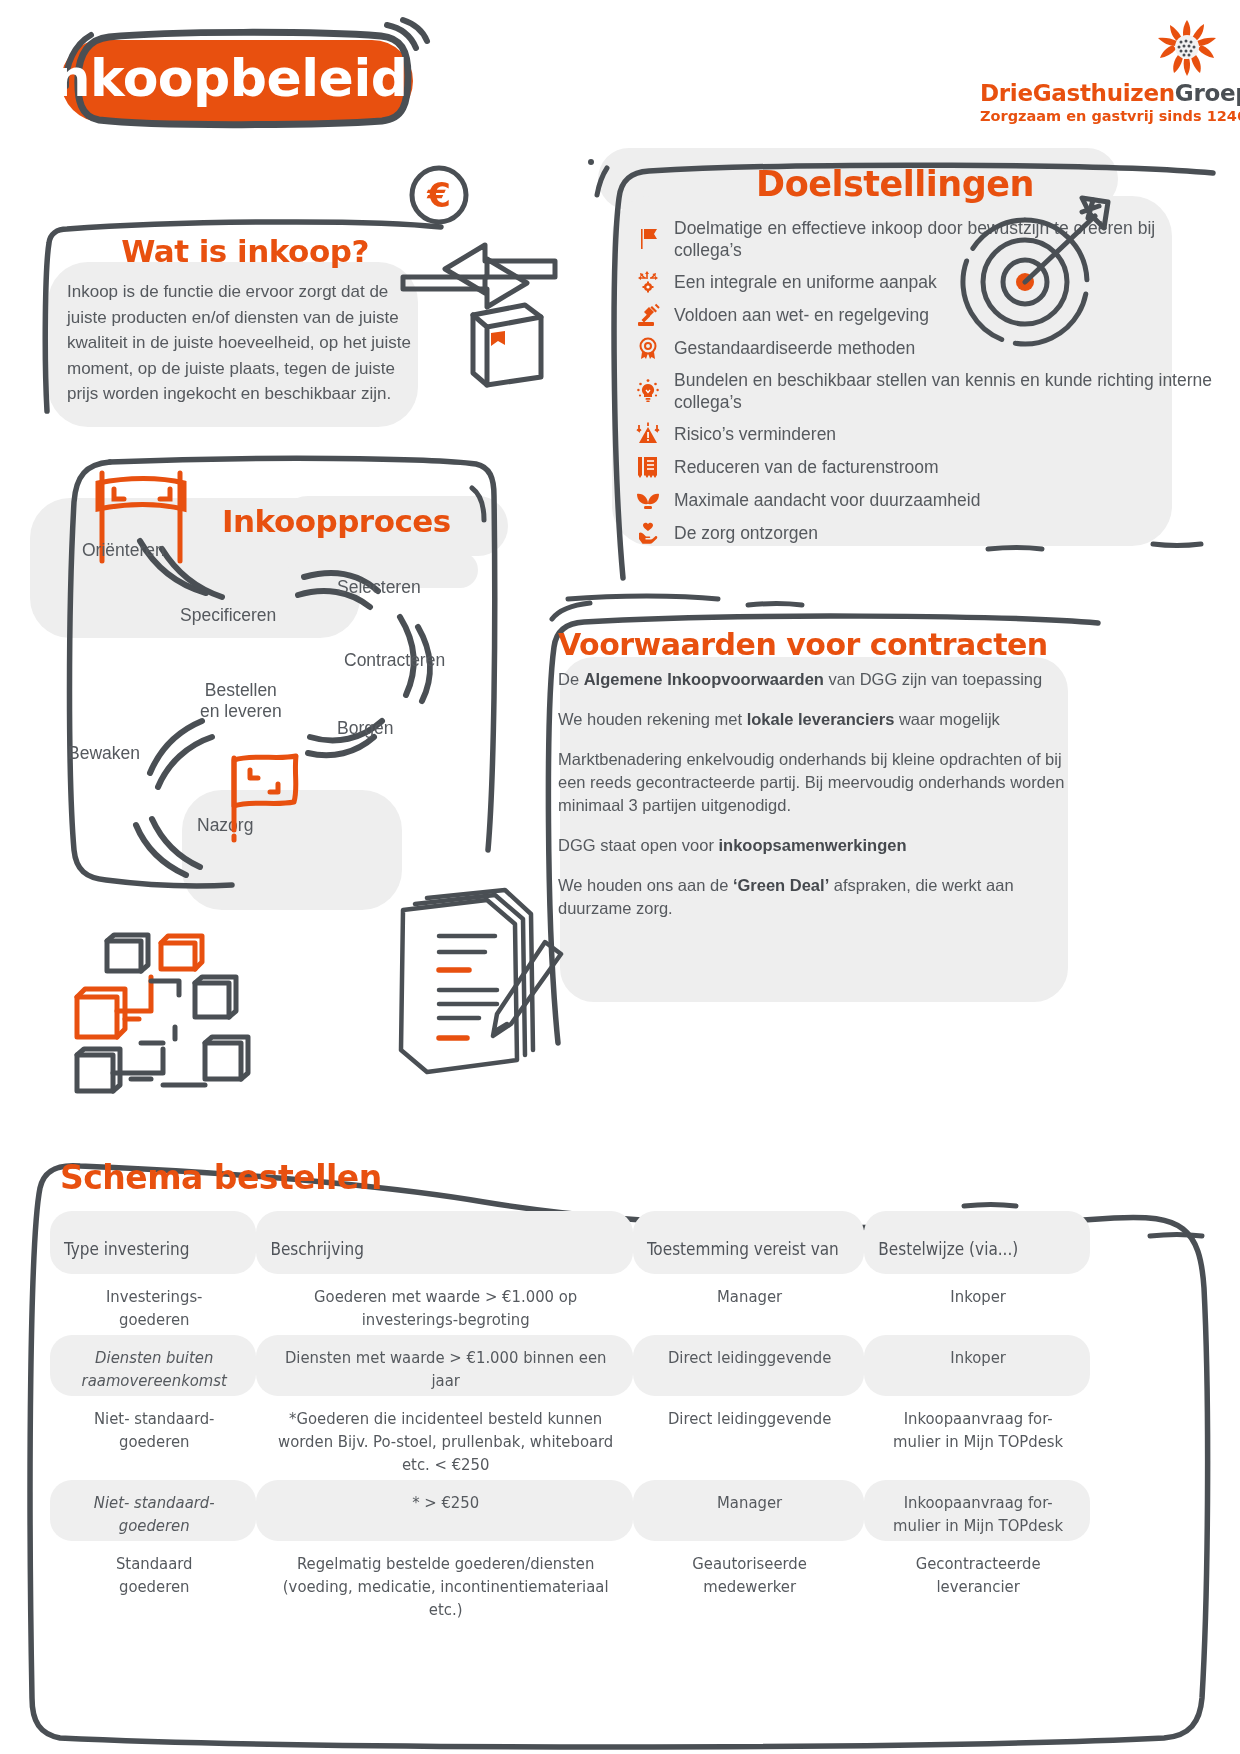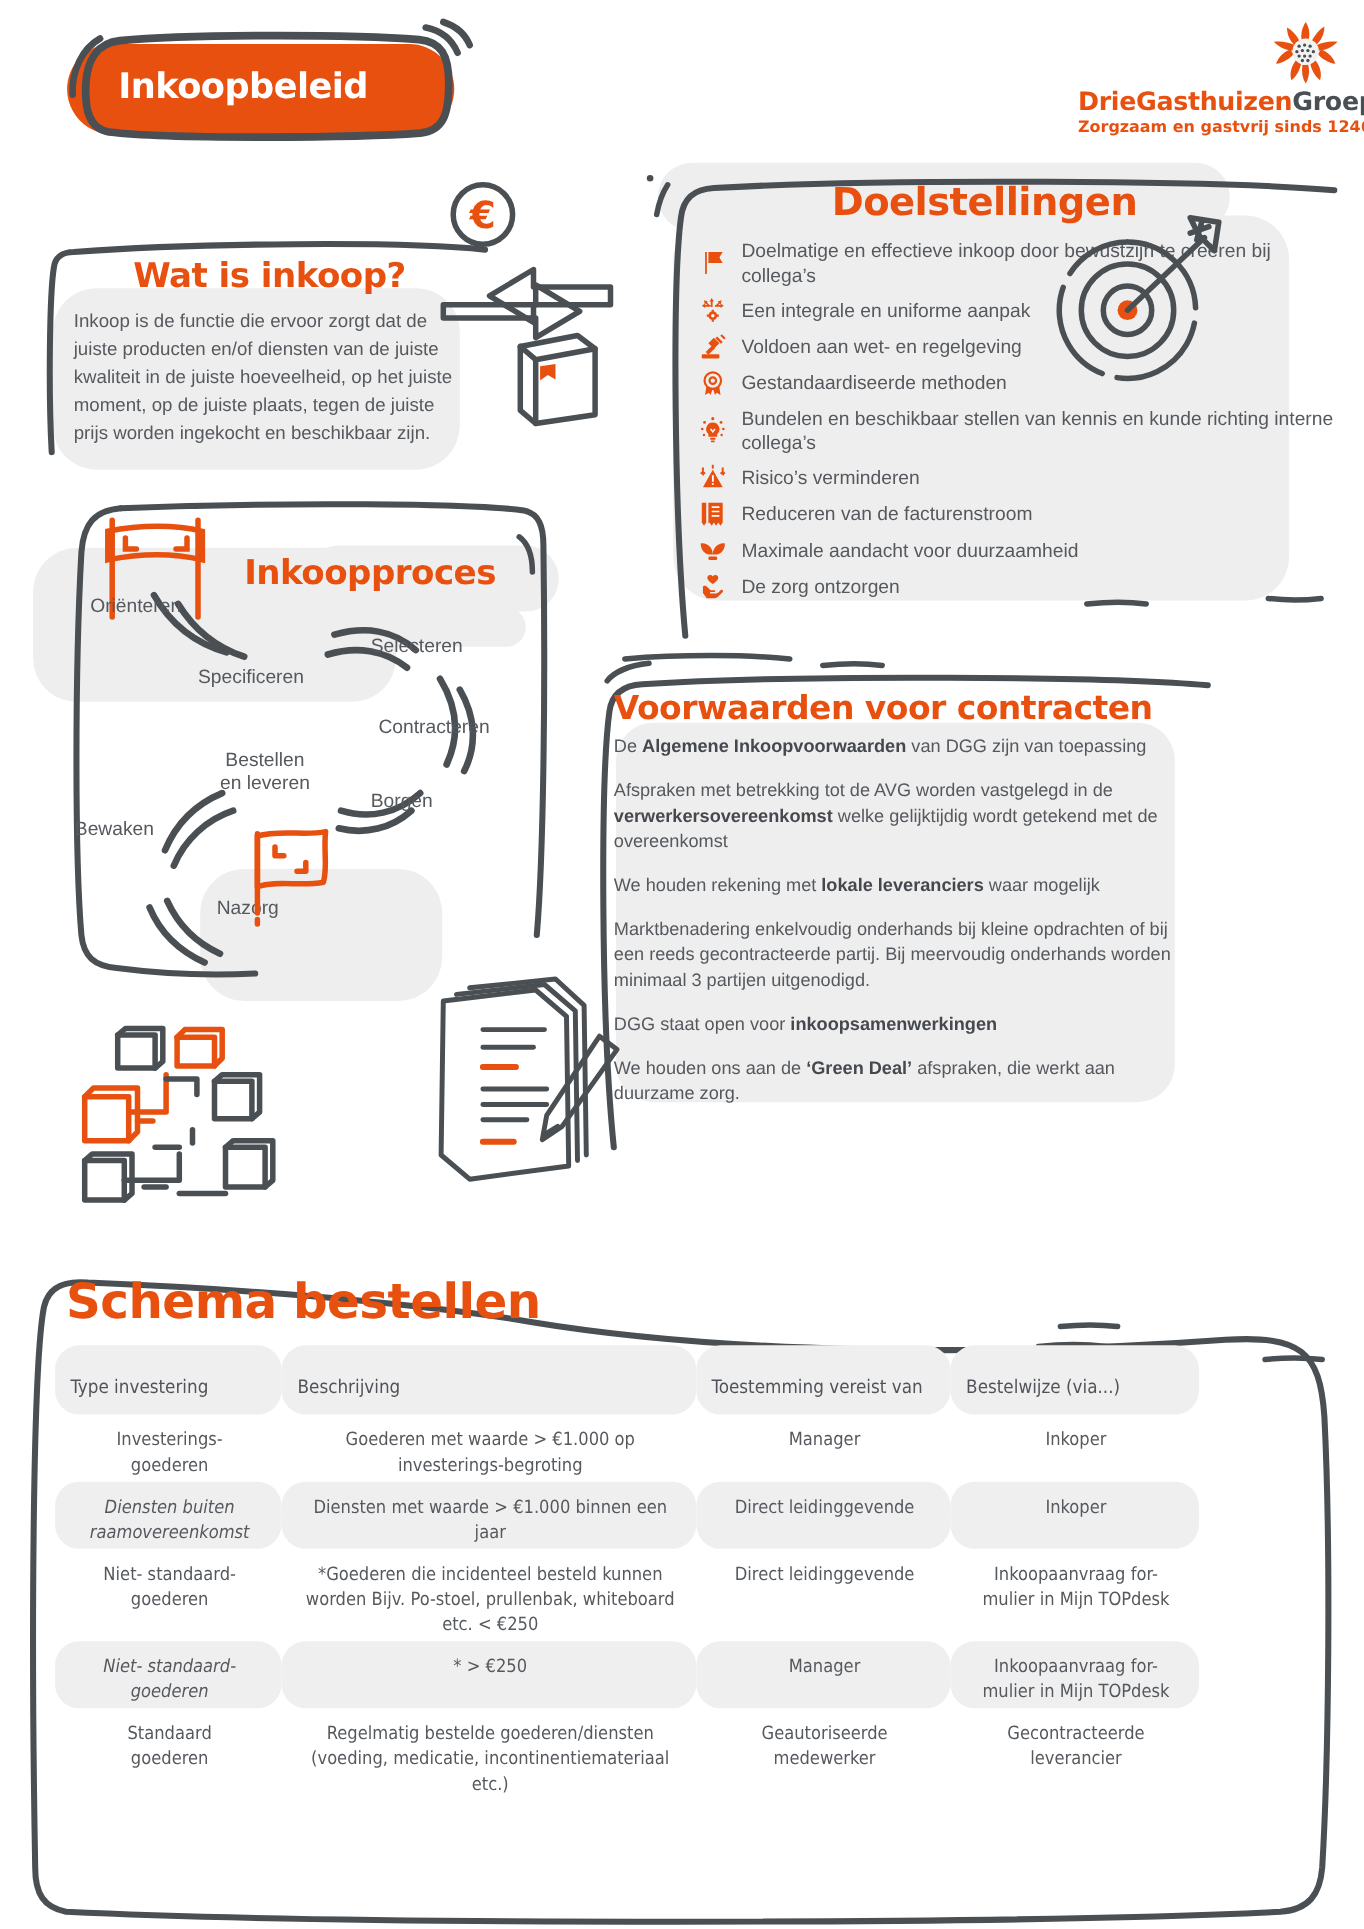--- a/index.html
+++ b/index.html
@@ -21,21 +21,21 @@
 
   
   #title-badge{left:45px;top:32px;width:370px;height:92px;z-index:3;}
   #title-badge .pill{
     position:absolute;left:16px;top:8px;width:352px;height:82px;
     background:#e8500f;border-radius:46px;
   }
   #title-badge .label{
     position:absolute;left:0;top:0;width:370px;height:92px;
     display:flex;align-items:center;justify-content:center;
-    color:#fff;font-size:32px;font-weight:bold;
+    color:#fff;font-size:52px;font-weight:bold;
     font-family:"DejaVu Sans", sans-serif;letter-spacing:-0.5px;
     padding-right:18px;box-sizing:border-box;
   }
 
   
   #logo{right:20px;top:18px;width:240px;text-align:right;z-index:3;}
   #logo .wordmark{font-size:23px;font-weight:bold;font-family:"DejaVu Sans", sans-serif;letter-spacing:-0.3px;white-space:nowrap;}
   #logo .wordmark .a{color:#e8500f;}
   #logo .wordmark .b{color:#4a4f54;}
   #logo .tag{font-size:14.5px;color:#e8500f;font-family:"DejaVu Sans", sans-serif;font-weight:bold;margin-top:2px;white-space:nowrap;}
@@ -60,21 +60,21 @@
 
   
   #voor-card{left:540px;top:605px;width:560px;height:440px;z-index:2;}
   #voor-card h2{margin:0;font-size:30px;padding:22px 0 0 18px;}
   #voor-card .pgs{padding:6px 20px 0 18px;}
   #voor-card .pgs p{margin:0 0 17px 0;font-size:16.5px;line-height:23px;color:#55595e;}
   #voor-card b{color:#45494e;}
 
   
   #schema{left:28px;top:1098px;width:1185px;height:640px;z-index:2;}
-  #schema h2{margin:0;font-size:44px;padding:60px 0 0 32px;}
+  #schema h2{margin:0;font-size:33px;padding:60px 0 0 32px;}
   #tbl{margin:14px 0 0 22px;width:1040px;border-collapse:separate;border-spacing:0;}
   #tbl td,#tbl th{vertical-align:top;text-align:left;}
   #tbl th{
     font-family:"DejaVu Sans Condensed","Liberation Sans Narrow","Liberation Sans",sans-serif;
     font-weight:normal;font-size:17px;color:#50545a;padding:28px 12px 15px 14px;
   }
   #tbl td{
     font-family:"DejaVu Sans Condensed","Liberation Sans Narrow","Liberation Sans",sans-serif;
     font-size:16.5px;line-height:23px;color:#55595e;padding:11px 12px 4px 14px;text-align:center;
   }
@@ -378,21 +378,20 @@
     <svg class="abs" style="left:-12px;top:-10px;z-index:-1;" width="590" height="460" viewBox="0 0 590 460">
       <path class="ink" stroke-width="5.5" d="M30 448 C18 330 18 110 26 52 C28 36 38 28 56 27 C200 18 480 20 570 28"></path>
       <path class="ink" stroke-width="5" d="M24 24 C30 16 44 10 62 8"></path>
       <path class="ink" stroke-width="5" d="M40 4 C90 0 150 0 190 4"></path>
       <path class="ink" stroke-width="5" d="M220 10 C240 8 258 8 274 10"></path>
       <path class="ink" stroke-width="5" d="M460 -46 C480 -48 498 -48 514 -46"></path>
     </svg>
     <h2 class="hdg">Voorwaarden voor contracten</h2>
     <div class="pgs">
       <p><span>De </span><b>Algemene Inkoopvoorwaarden</b><span> van DGG zijn van toepassing</span></p>
-      <p><span>Afspraken met betrekking tot de AVG worden vastgelegd in de </span><b>verwerkersovereenkomst</b><span> welke gelijktijdig wordt getekend met de overeenkomst</span></p>
       <p><span>We houden rekening met </span><b>lokale leveranciers</b><span> waar mogelijk</span></p>
       <p><span>Marktbenadering enkelvoudig onderhands bij kleine opdrachten of bij een reeds gecontracteerde partij. Bij meervoudig onderhands worden minimaal 3 partijen uitgenodigd.</span></p>
       <p><span>DGG staat open voor </span><b>inkoopsamenwerkingen</b></p>
       <p><span>We houden ons aan de </span><b>‘Green Deal’</b><span> afspraken, die werkt aan duurzame zorg.</span></p>
     </div>
   </div>
 
   <svg class="abs" style="left:395px;top:890px;z-index:3;" width="190" height="195" viewBox="0 0 190 195">
     <g class="ink" stroke-width="4.5" fill="#fff">
       <path d="M8 20 L92 10 L120 34 L122 170 L32 182 L6 160 Z"></path>

